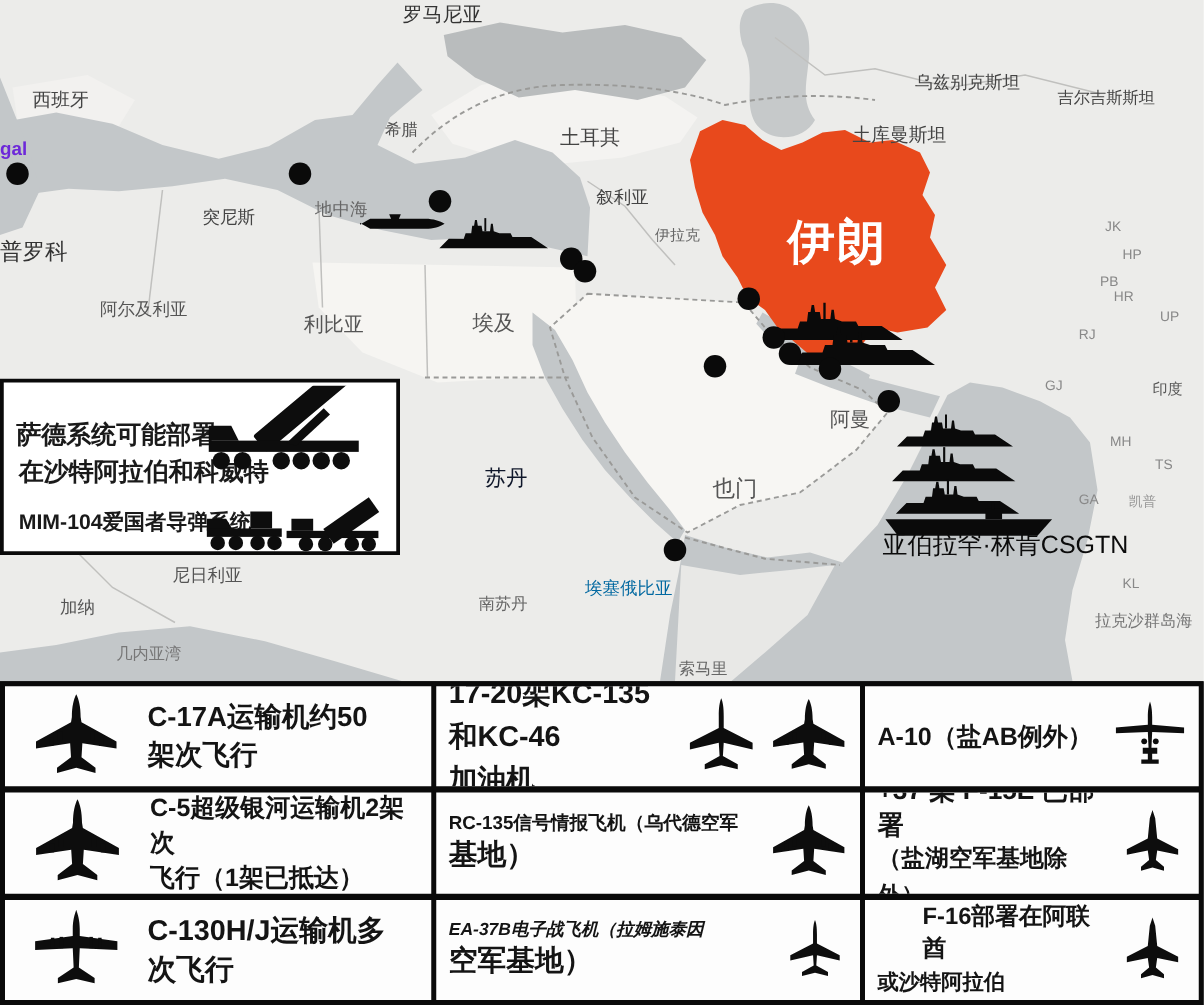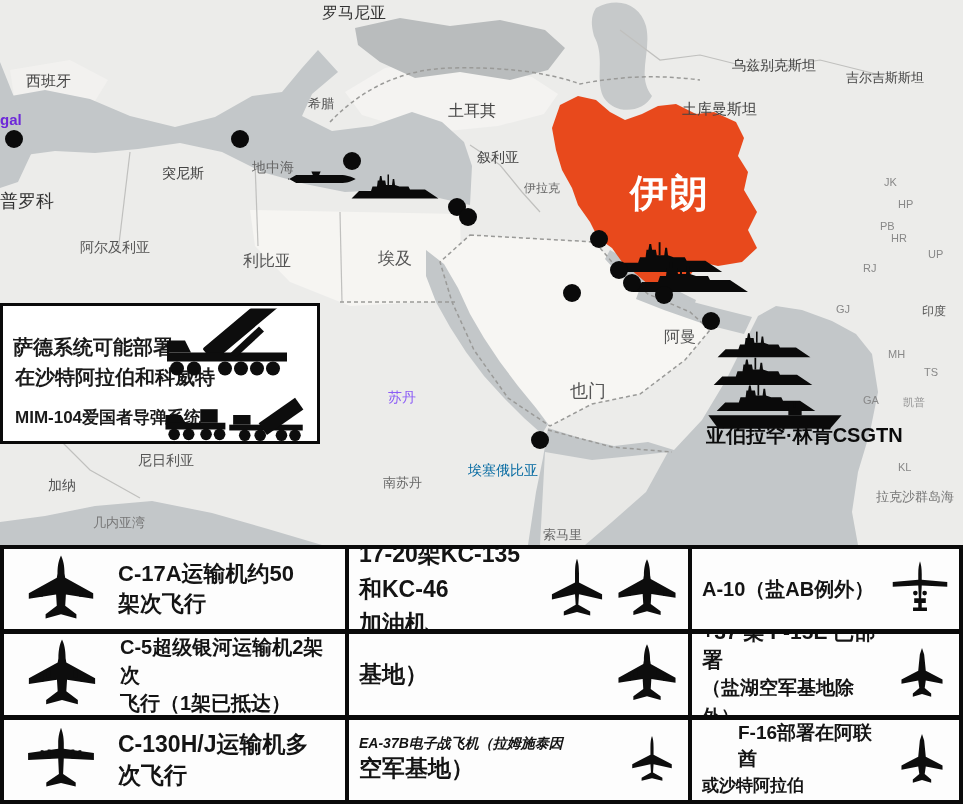--- a/index.html
+++ b/index.html
@@ -4,21 +4,21 @@
 <style>
   * { margin:0; padding:0; box-sizing:border-box; }
   html,body { width:963px; height:804px; font-family:"Liberation Sans","DejaVu Sans",sans-serif; background:#fff; overflow:hidden; }
   #stage { position:relative; width:963px; height:804px; }
 
   
   #map { position:absolute; left:0; top:0; width:963px; height:545px; background:#ececea; overflow:hidden; }
   #map svg.basemap { position:absolute; left:0; top:0; }
   .map-label { position:absolute; white-space:nowrap; color:#555; pointer-events:none; line-height:1.1; }
   .iran-label { position:absolute; color:#fff; font-weight:bold; font-size:38px; letter-spacing:2px; pointer-events:none; }
-  .csg-label { position:absolute; color:#0b0b0b; font-weight:bold; font-size:20px; pointer-events:none; }
+  .csg-label { position:absolute; color:#0b0b0b; font-weight:normal; font-size:20px; pointer-events:none; }
 
   
   #callout { position:absolute; left:0; top:303px; width:320px; height:141px; background:#fff; border:3px solid #0a0a0a; }
   #callout .c-line1 { position:absolute; left:10px; top:28px;  font-size:20px; font-weight:600; color:#1a1a1a; }
   #callout .c-line2 { position:absolute; left:12px; top:58px;  font-size:20px; font-weight:600; color:#1a1a1a; }
   #callout .c-line3 { position:absolute; left:12px; top:100px; font-size:17px; font-weight:600; color:#1a1a1a; }
   #callout svg { position:absolute; }
   #thaad-svg   { right:4px; top:2px;  width:150px; height:76px; }
   #patriot-svg { right:4px; top:80px; width:152px; height:58px; }
 
@@ -194,21 +194,21 @@
     <span class="map-label" style="left:378px;top:250px;font-size:17px">埃及</span>
     <span class="map-label" style="left:308px;top:97px;font-size:13px">希腊</span>
     <span class="map-label" style="left:448px;top:102px;font-size:16px;color:#444">土耳其</span>
     <span class="map-label" style="left:477px;top:150px;font-size:14px;color:#444">叙利亚</span>
     <span class="map-label" style="left:524px;top:182px;font-size:12px;color:#666">伊拉克</span>
     <span class="map-label" style="left:732px;top:58px;font-size:14px;color:#444">乌兹别克斯坦</span>
     <span class="map-label" style="left:846px;top:71px;font-size:13px;color:#444">吉尔吉斯斯坦</span>
     <span class="map-label" style="left:682px;top:101px;font-size:15px;color:#444">土库曼斯坦</span>
     <span class="map-label" style="left:664px;top:328px;font-size:16px">阿曼</span>
     <span class="map-label" style="left:570px;top:382px;font-size:18px">也门</span>
-    <span class="map-label" style="left:388px;top:390px;font-size:14px;color:#8b5cf6">苏丹</span>
+    <span class="map-label" style="left:388px;top:374px;font-size:17px;color:#0f172a">苏丹</span>
     <span class="map-label" style="left:383px;top:476px;font-size:13px;color:#666">南苏丹</span>
     <span class="map-label" style="left:468px;top:463px;font-size:14px;color:#0369a1">埃塞俄比亚</span>
     <span class="map-label" style="left:543px;top:528px;font-size:13px;color:#666">索马里</span>
     <span class="map-label" style="left:138px;top:453px;font-size:14px">尼日利亚</span>
     <span class="map-label" style="left:48px;top:478px;font-size:14px">加纳</span>
     <span class="map-label" style="left:93px;top:516px;font-size:13px;color:#777">几内亚湾</span>
     <span class="map-label" style="left:876px;top:490px;font-size:13px;color:#777">拉克沙群岛海</span>
     <span class="map-label" style="left:922px;top:305px;font-size:12px">印度</span>
     <span class="map-label" style="left:884px;top:176px;font-size:11px;color:#888">JK</span>
     <span class="map-label" style="left:898px;top:198px;font-size:11px;color:#888">HP</span>
@@ -283,20 +283,21 @@
           <use href="#sym-transport"></use>
         </svg>
       <div class="txt">
         <div class="l1">C-5超级银河运输机2架次</div>
         <div class="l2">飞行（1架已抵达）</div>
       </div>
     </div>
 
     <div class="cell r2c2">
       <div class="txt">
+        <div class="l1">RC-135信号情报飞机（乌代德空军</div>
         <div class="l2">基地）</div>
       </div>
       <div class="icons">
         <svg width="62" height="62" viewBox="0 0 100 100">
             <use href="#sym-transport"></use>
           </svg>
       </div>
     </div>
 
     <div class="cell r2c3">

